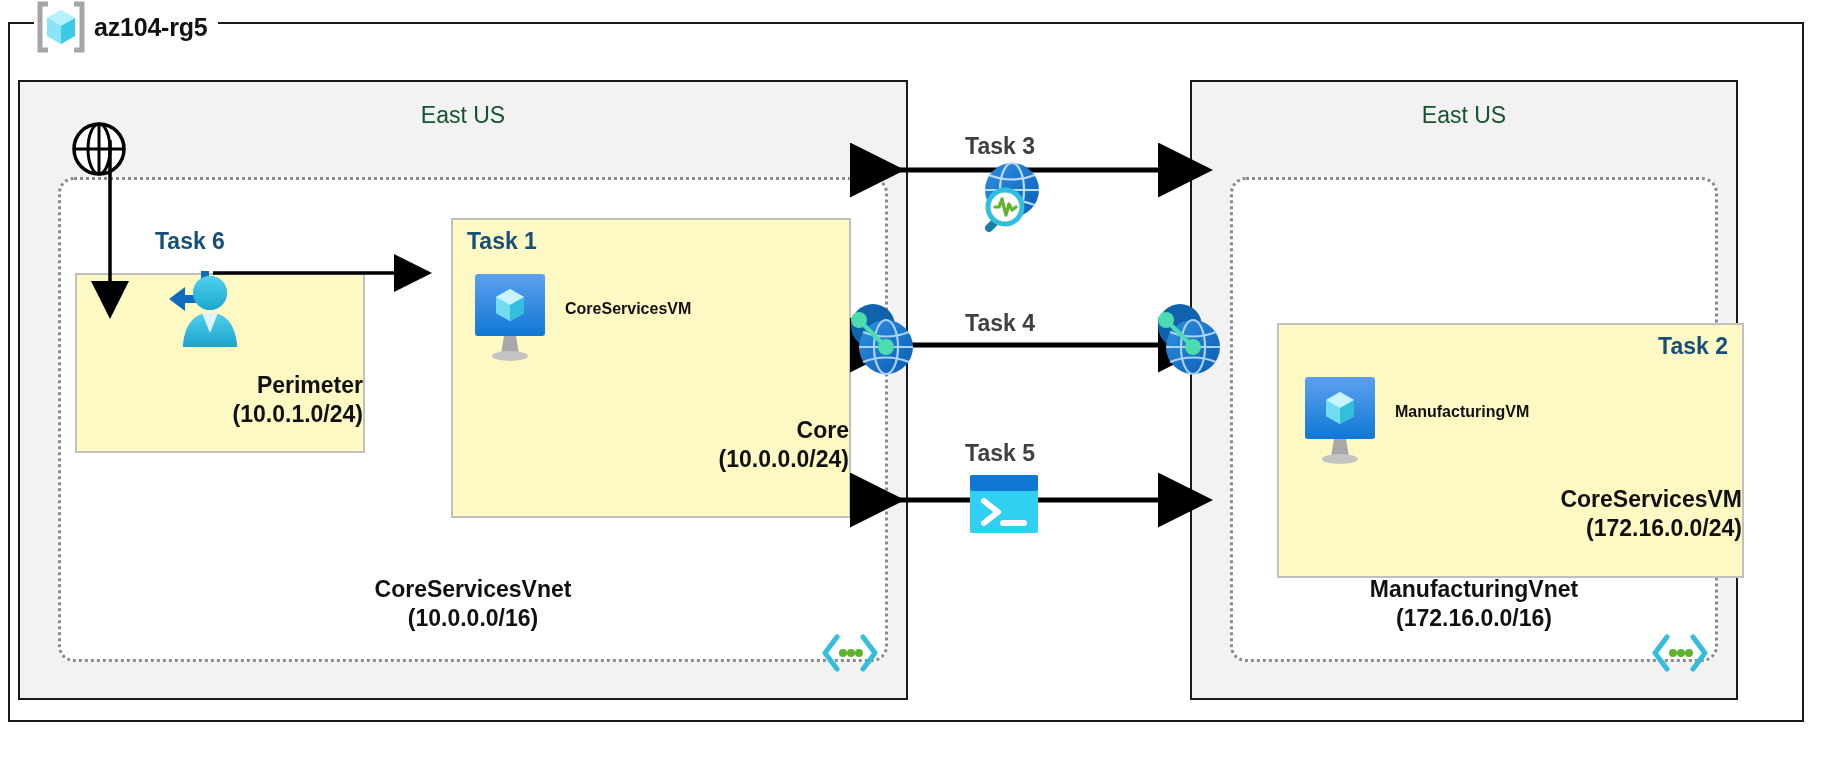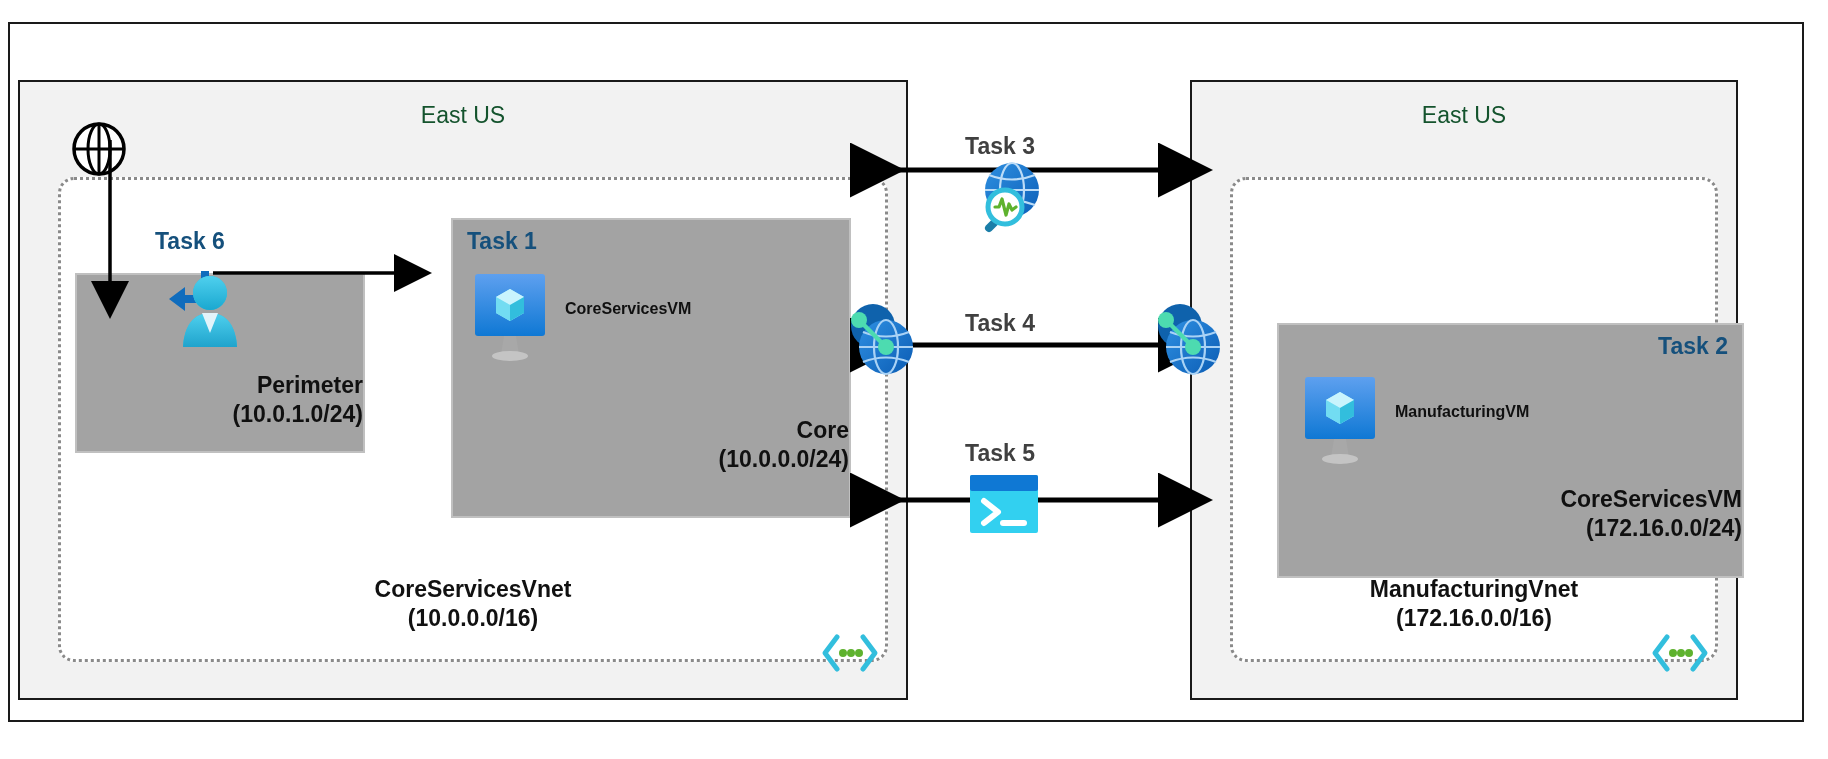--- a/index.html
+++ b/index.html
@@ -99,21 +99,21 @@
     position: absolute;
     right: 6px;
     bottom: -14px;
     width: 58px;
     height: 40px;
   }
 
   
   .subnet {
     position: absolute;
-    background: #a3a3a3;
+    background: #fef9c3;
     border: 2px solid #c0c0c0;
     box-sizing: border-box;
   }
   #subnet-perimeter { left: 14px;  top: 93px;  width: 290px; height: 180px; }
   #subnet-core      { left: 390px; top: 38px;  width: 400px; height: 300px; }
   #subnet-manu      { left: 44px;  top: 110px; width: 467px; height: 255px; margin-top: 33px; }
 
   .task-tag {
     position: absolute;
     font-size: 23px;
@@ -159,20 +159,33 @@
     overflow: visible;
   }
 </style>
 </head>
 <body>
 
 <div class="stage">
 
   <div class="rg-frame"></div>
 
+  <div class="rg-header">
+    <span class="rg-icon">
+      <svg viewBox="0 0 54 52" width="54" height="52">
+        <path d="M14 3 L6 3 L6 49 L14 49" fill="none" stroke="#a6a6a6" stroke-width="5"></path>
+        <path d="M40 3 L48 3 L48 49 L40 49" fill="none" stroke="#a6a6a6" stroke-width="5"></path>
+        <polygon points="27,9 41,17 41,35 27,43 13,35 13,17" fill="#9cecfb"></polygon>
+        <polygon points="27,9 41,17 27,25 13,17" fill="#b5f2fd"></polygon>
+        <polygon points="27,25 41,17 41,35 27,43" fill="#3ec8e8"></polygon>
+        <polygon points="27,25 13,17 13,35 27,43" fill="#8ae3f7"></polygon>
+      </svg>
+    </span>
+    <span class="rg-title">az104-rg5</span>
+  </div>
 
   <div class="region" id="region-left">
     <div class="region-label">East US</div>
 
     <span class="icon" style="left:50px; top:38px;">
       <svg width="58" height="58" viewBox="0 0 58 58">
         <circle cx="29" cy="29" r="25" fill="#ffffff" stroke="#000000" stroke-width="3.5"></circle>
         <ellipse cx="29" cy="29" rx="11" ry="25" fill="none" stroke="#000000" stroke-width="3"></ellipse>
         <line x1="4" y1="29" x2="54" y2="29" stroke="#000000" stroke-width="3"></line>
         <line x1="29" y1="4" x2="29" y2="54" stroke="#000000" stroke-width="3"></line>

